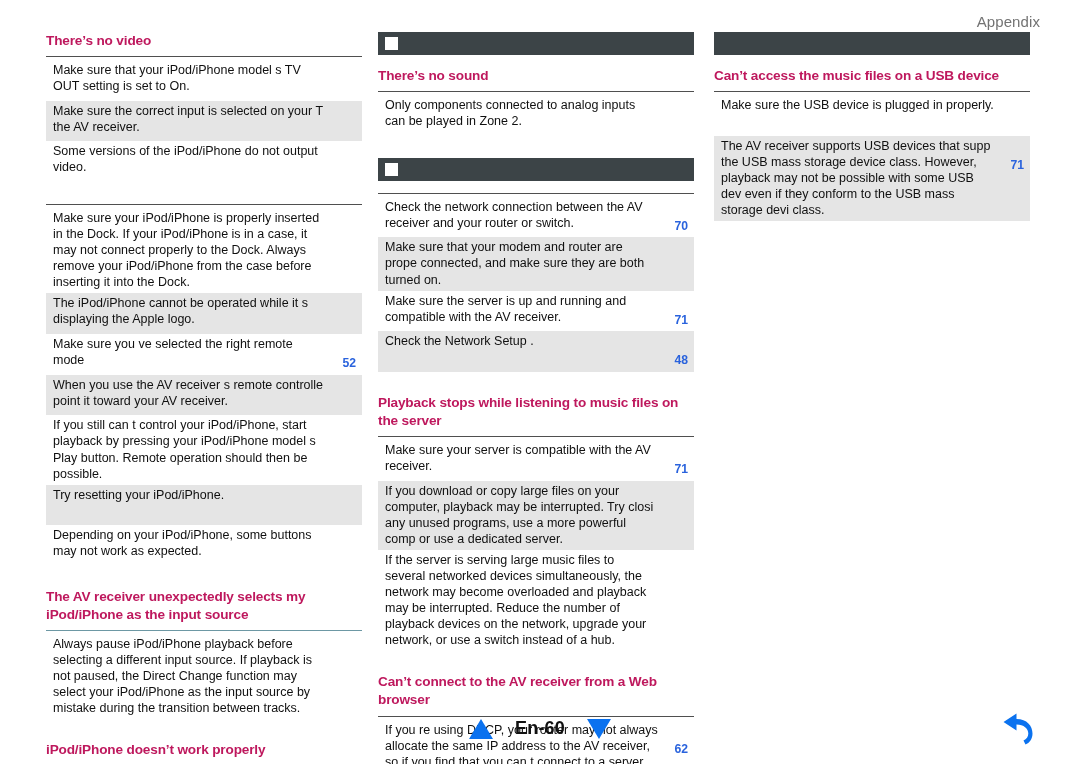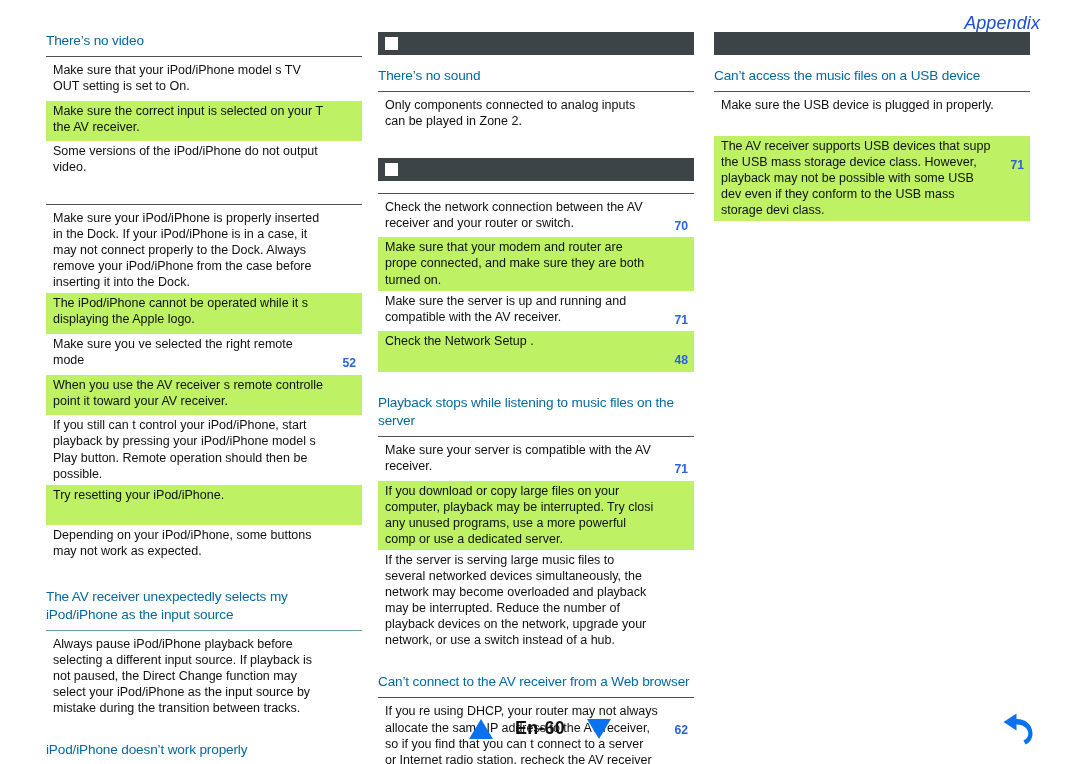--- a/index.html
+++ b/index.html
@@ -22,24 +22,23 @@
     width: 1080px;
     height: 764px;
     box-sizing: border-box;
   }
 
   
   .running-head {
     position: absolute;
     top: 13px;
     right: 40px;
-    font-size: 18px;
-    color: #1d4ed8;
+    font-size: 15px;
+    color: #737373;
     letter-spacing: 0.1px;
-    font-style: italic;
   }
 
   
   .columns {
     position: absolute;
     top: 32px;
     left: 46px;
     width: 996px;
     display: flex;
     gap: 0px;
@@ -65,44 +64,44 @@
   .section-bar .bar-square {
     width: 13px;
     height: 13px;
     background: #ffffff;
     display: block;
   }
 
   
   h2.qa-heading {
     font-size: 13.6px;
-    font-weight: normal;
+    font-weight: bold;
     line-height: 1.33;
     margin: 0 0 6px 0;
     letter-spacing: -0.15px;
-    color: #0369a1;
+    color: #be185d;
   }
   .heading-rule {
     height: 1px;
     background: #4f4f4f;
     margin: 0 0 3px 0;
   }
   .heading-rule.teal { background: #6d98a4; }
 
   
   .rows { margin-bottom: 22px; }
   .row {
     display: flex;
     align-items: flex-start;
     padding: 2px 0 3px 0;
     line-height: 1.285;
     font-size: 12.5px;
     color: #101010;
   }
-  .row.shaded { background: #bef264; }
+  .row.shaded { background: #e5e5e5; }
   .row .row-text {
     flex: 1 1 auto;
     padding-left: 7px;
     padding-right: 4px;
     overflow: hidden;
   }
   .row .row-ref {
     flex: 0 0 auto;
     width: 26px;
     text-align: right;

